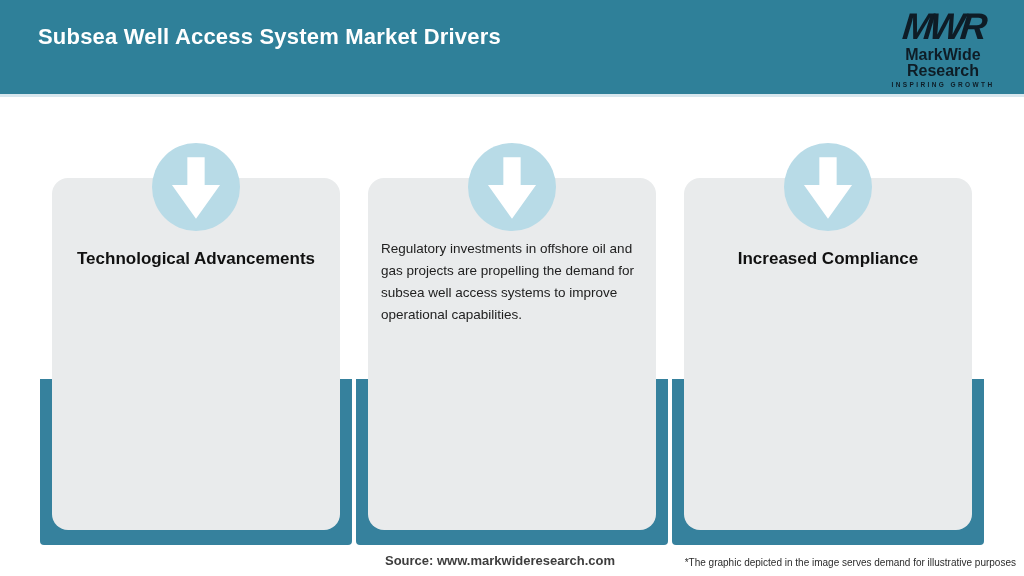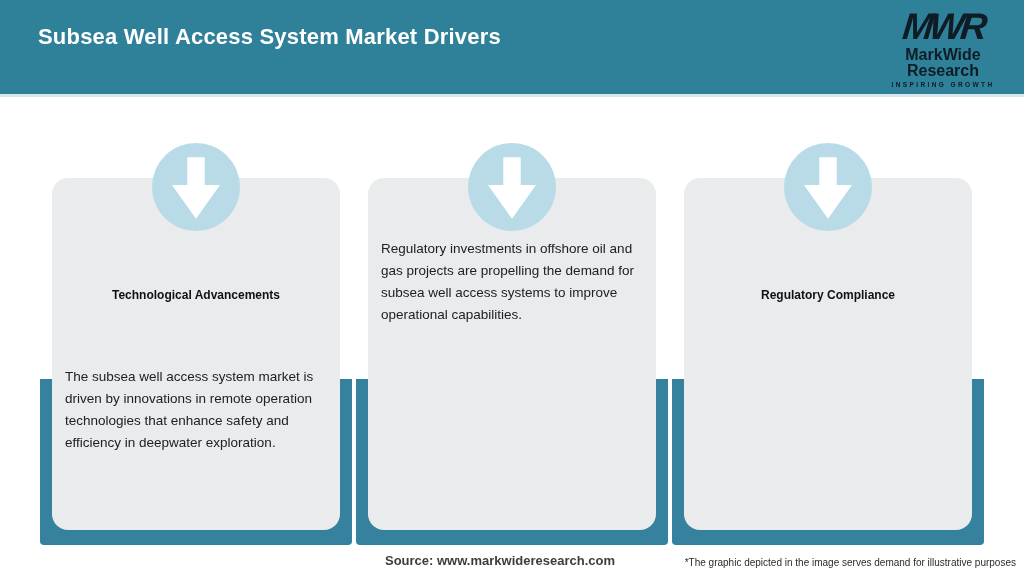--- a/index.html
+++ b/index.html
@@ -59,23 +59,23 @@
     background: #b8dbe7; border-radius: 50%;
     z-index: 3;
     display: flex; align-items: center; justify-content: center;
   }
   .circle-1 { left: 152px; }
   .circle-2 { left: 468px; }
   .circle-3 { left: 784px; }
   .arrow-svg { width: 50px; height: 64px; display: block; margin-top: 2px; }
 
   .card-title {
-    margin-top: 106px;
+    margin-top: 70px;
     text-align: center;
-    font-size: 12px; font-weight: bold; color: #111111;
+    font-size: 17px; font-weight: bold; color: #111111;
     line-height: 22px;
   }
   .card-desc {
     margin: 60px 11px 0 13px;
     font-size: 13.5px; color: #212121;
     line-height: 22px;
     text-align: left;
   }
 
   
@@ -102,29 +102,28 @@
       <span class="logo-tagline">INSPIRING GROWTH</span>
     </div>
   </div>
 
   <div class="accent-frame frame-1"></div>
   <div class="accent-frame frame-2"></div>
   <div class="accent-frame frame-3"></div>
 
   <div class="card card-1">
     <div class="card-title">Technological Advancements</div>
-    <div class="card-desc">The subsea well access system market is driven by innovations in remote operation technologies that enhance safety and efficiency in deepwater exploration.</div>
   </div>
 
   <div class="card card-2">
     <div class="card-desc">Regulatory investments in offshore oil and gas projects are propelling the demand for subsea well access systems to improve operational capabilities.</div>
   </div>
 
   <div class="card card-3">
-    <div class="card-title">Regulatory Compliance</div>
+    <div class="card-title">Increased Compliance</div>
   </div>
 
   <div class="icon-circle circle-1">
     <span>
       <svg class="arrow-svg" viewBox="0 0 52 66" xmlns="http://www.w3.org/2000/svg">
         <path d="M17 1 h18 v29 h16 L26 65 L1 30 h16 z" fill="#ffffff"></path>
       </svg>
     </span>
   </div>
   <div class="icon-circle circle-2">

